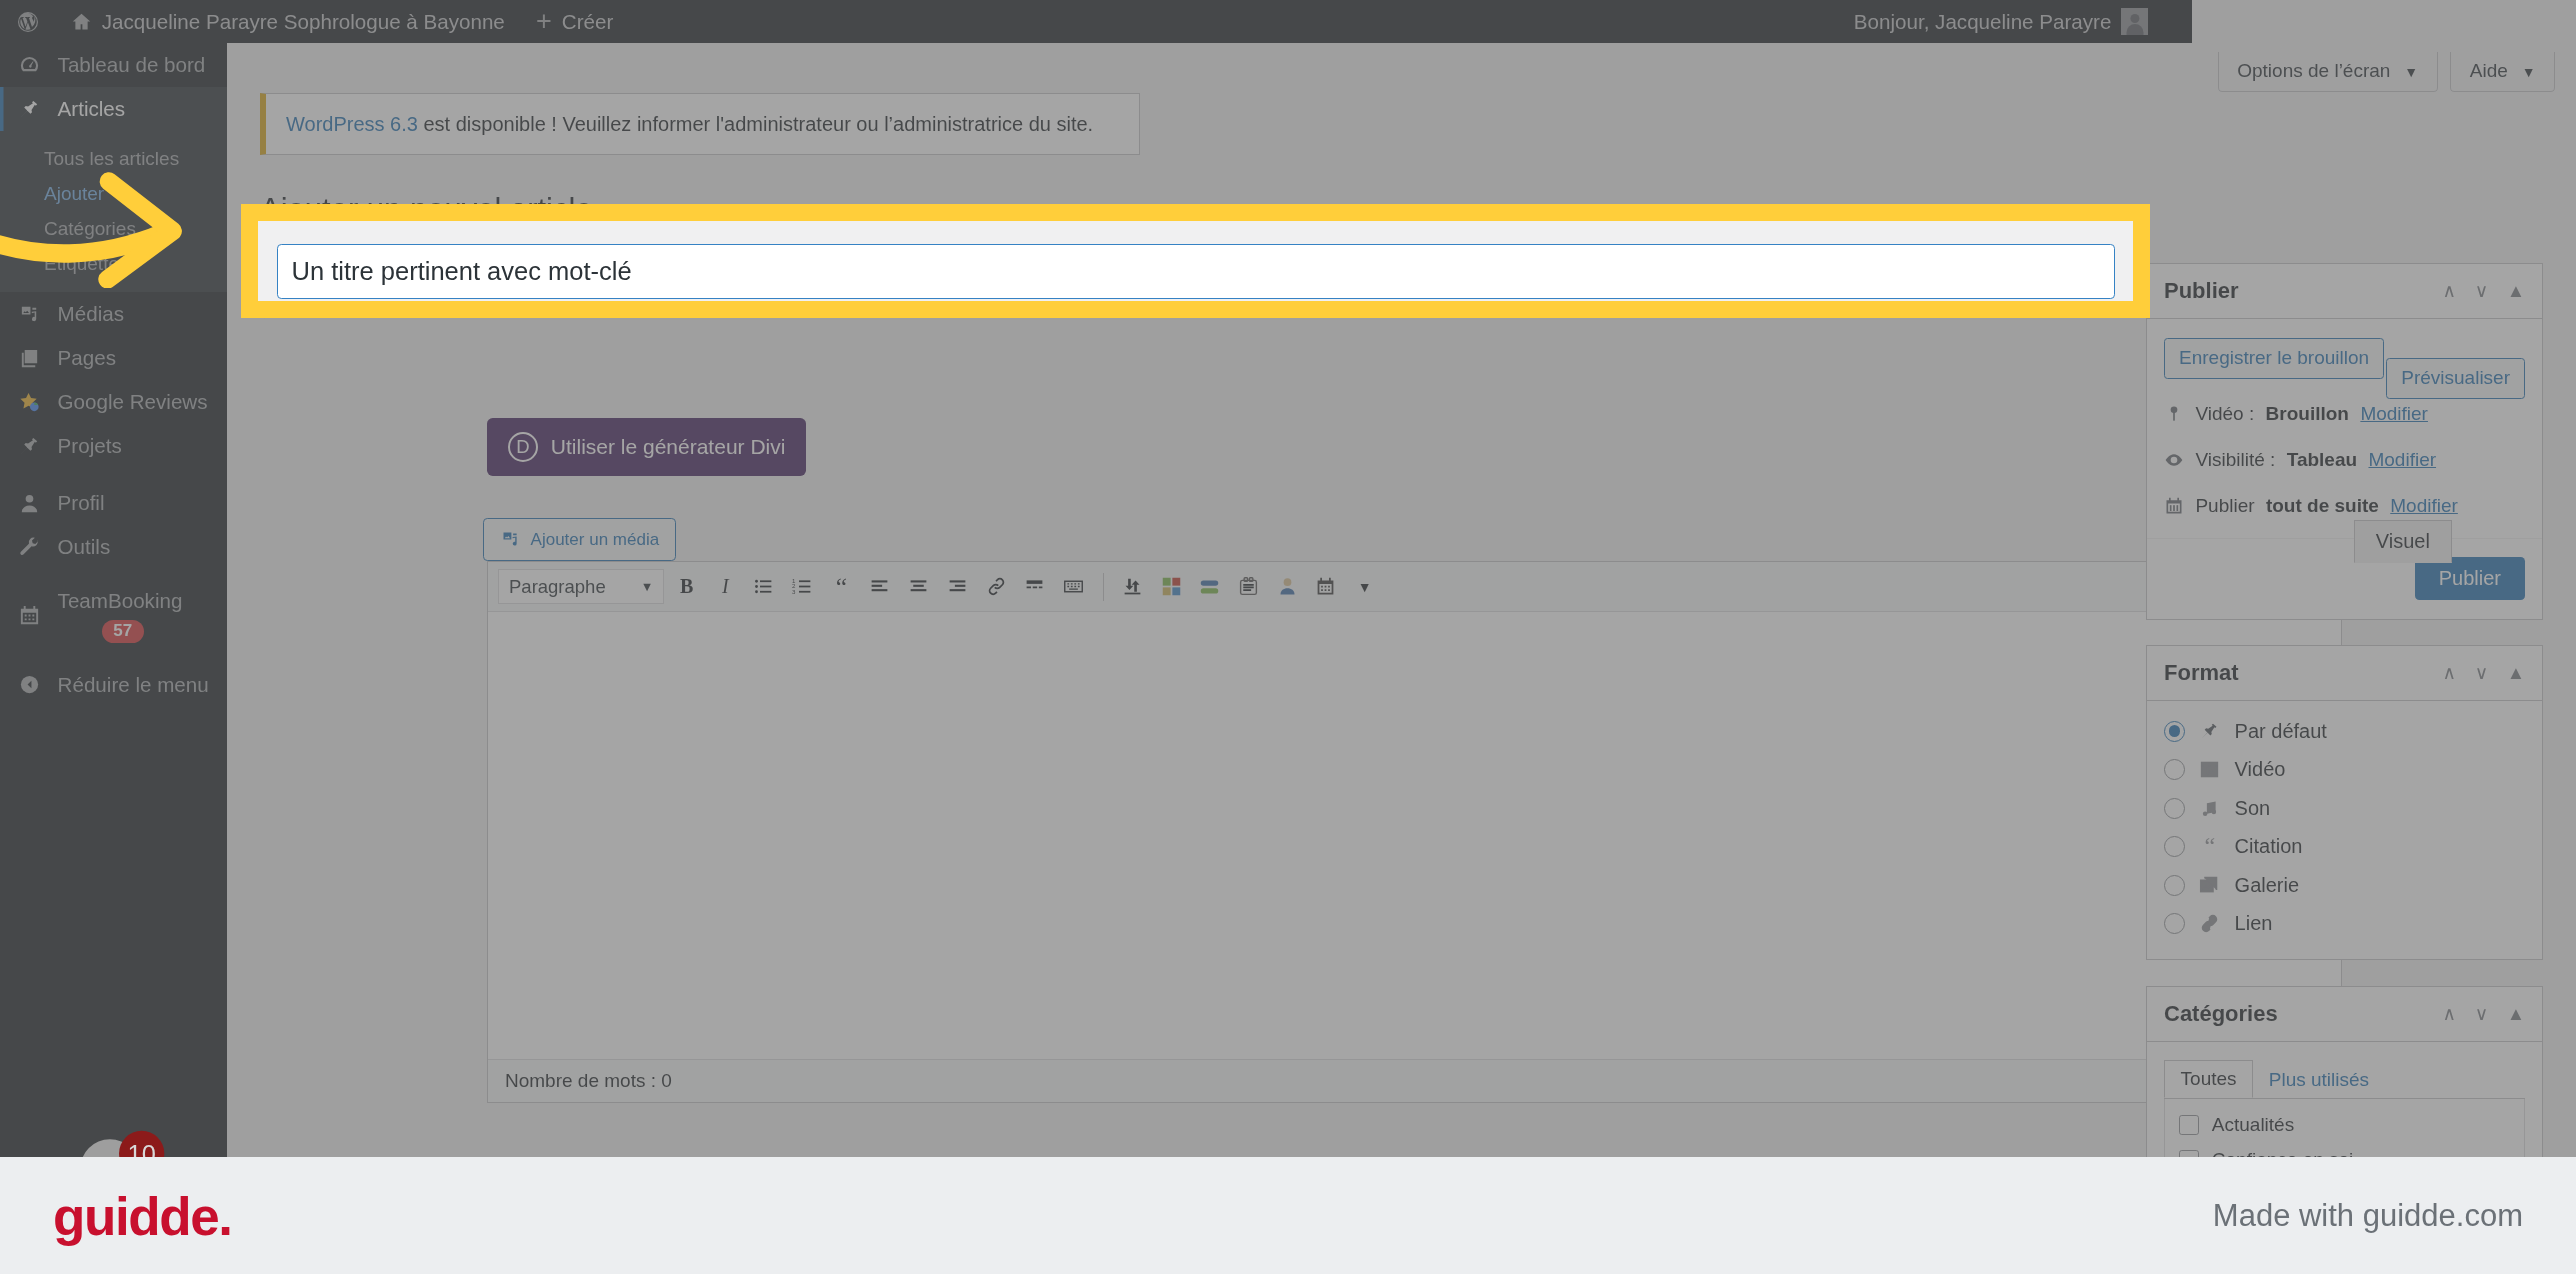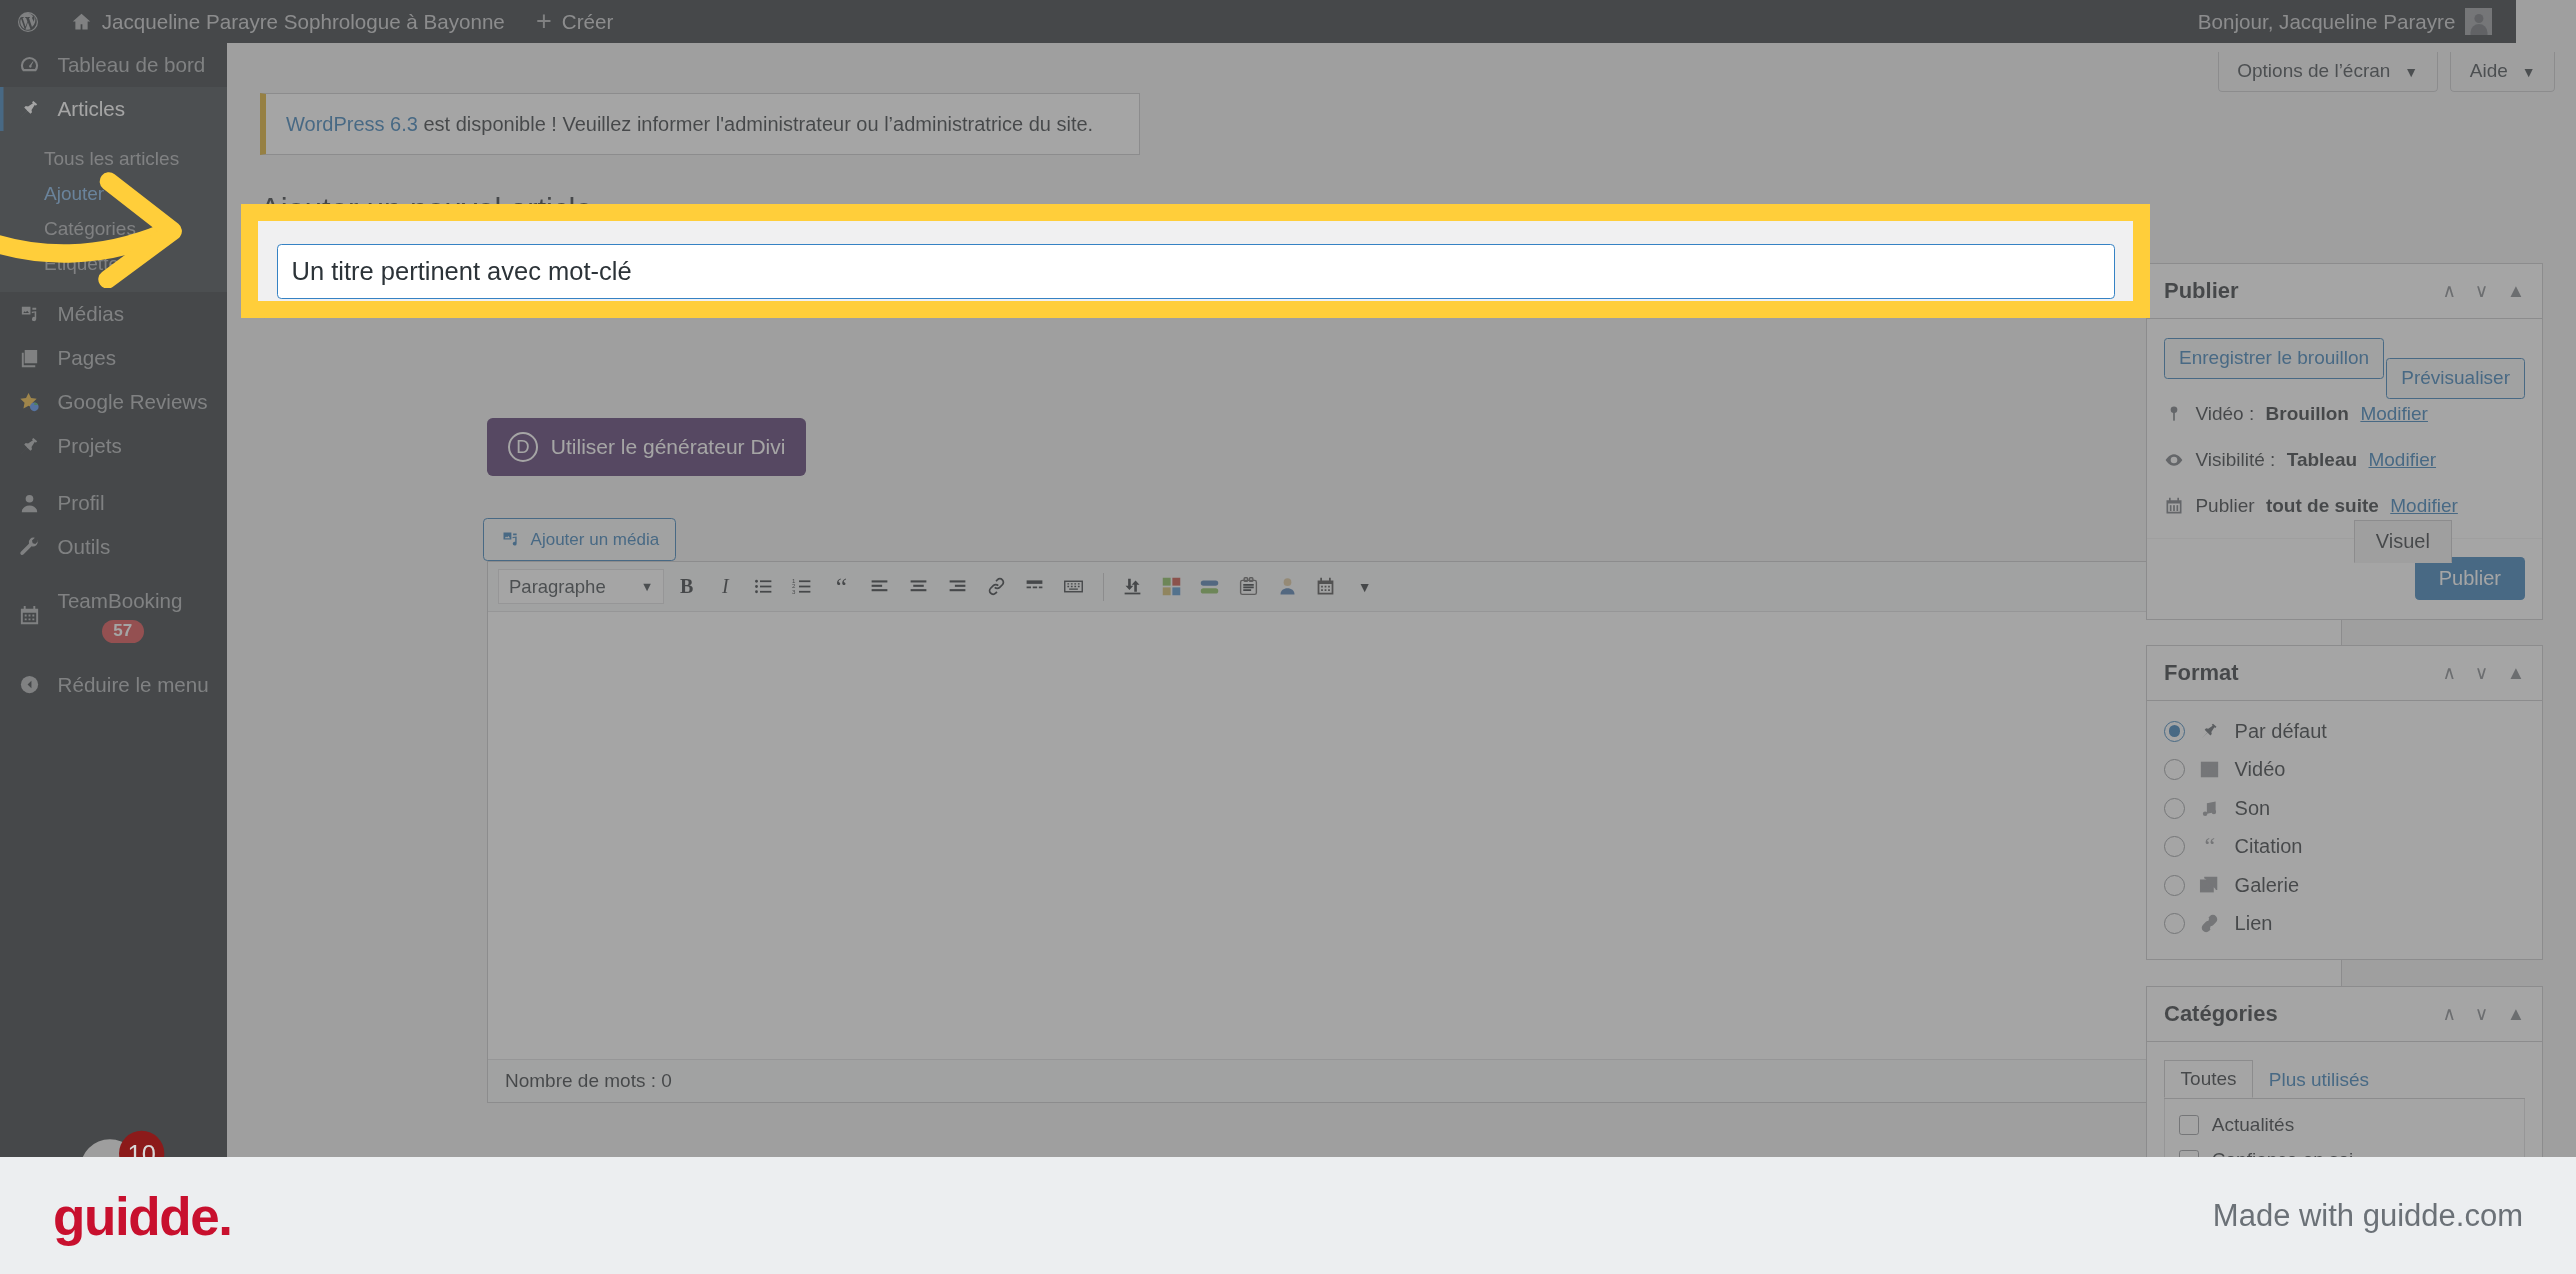--- a/index.html
+++ b/index.html
@@ -6,24 +6,24 @@
   html,body { width:2576px; height:1275px; overflow:hidden;
     font-family:"Liberation Sans", sans-serif; background:#f0f0f1; }
 
   
   .dim { position:absolute; inset:0; background:rgba(100,100,100,.58); z-index:50; pointer-events:none; }
 
   
   #wp-app { position:absolute; left:0; top:0; width:2576px; height:1157px; background:#f0f0f1; overflow:hidden; }
 
   
-  #adminbar { position:absolute; left:0; top:0; width:2516px; height:43px;
+  #adminbar { position:absolute; left:0; top:0; width:2192px; height:43px;
       background:#1d2327; color:#c3c4c7; font-size:20.6px; display:flex; align-items:center; z-index:10;}
   #adminbar .ab-item { display:flex; align-items:center; gap:10px; padding:0 15.6px; height:43px; color:#c3c4c7; }
-  #adminbar .ab-right { margin-left:auto; display:flex; align-items:center; gap:11.4px; padding-right:8px; }
+  #adminbar .ab-right { margin-left:auto; display:flex; align-items:center; gap:11.4px; padding-right:28px; }
   .wp-logo svg { width:24px; height:24px; fill:#a7aaad; display:block;}
   .home-ico svg { width:21px; height:21px; fill:#a7aaad; display:block;}
   .plus-ico { font-size:27px; line-height:1; color:#a7aaad; }
   .avatar-box { width:27px; height:27px; background:#8c8f94; display:inline-block; position:relative; }
   .avatar-box::after{content:"";position:absolute;left:50%;top:5.7px;transform:translateX(-50%);
       width:9.2px;height:9.2px;border-radius:50%;background:#5d6168;}
   .avatar-box::before{content:"";position:absolute;left:50%;bottom:0;transform:translateX(-50%);
       width:17px;height:10.6px;border-radius:8.5px 8.5px 0 0;background:#5d6168;}
 
   

